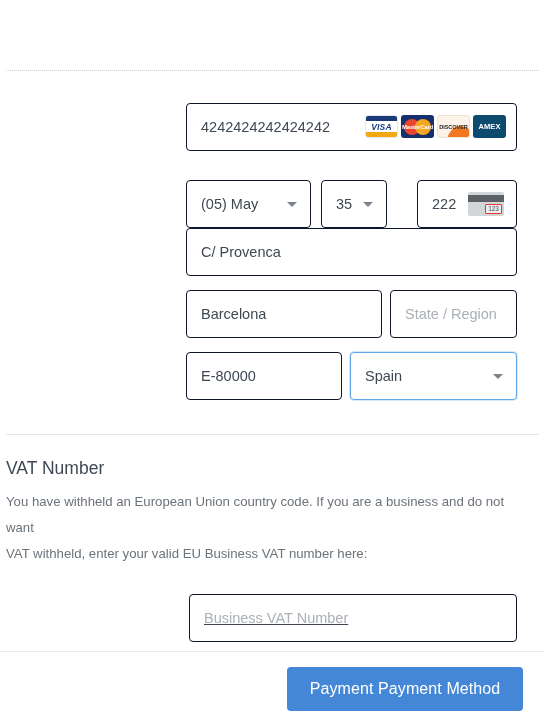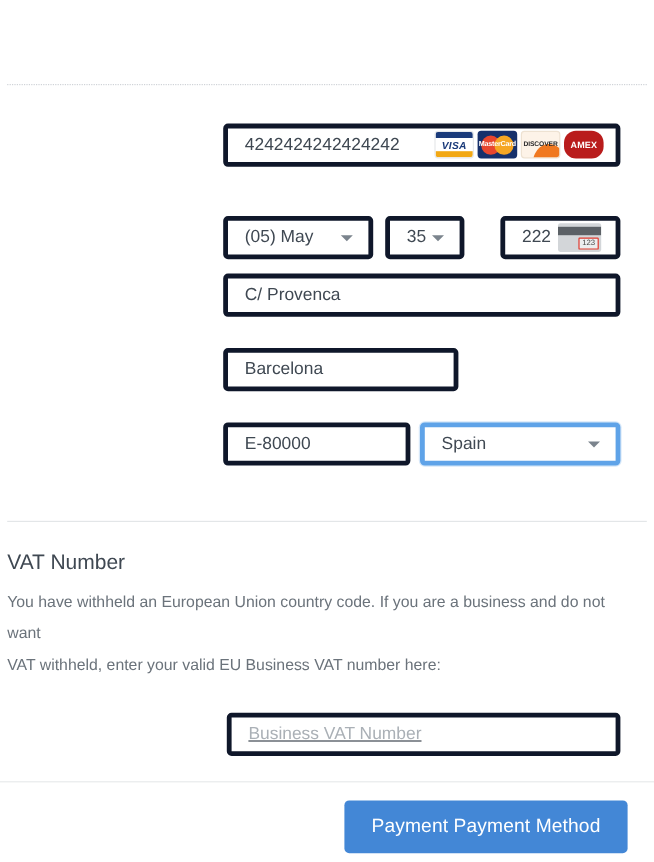--- a/index.html
+++ b/index.html
@@ -99,28 +99,28 @@
     left: 0; top: 651px;
     width: 545px;
     border-top: 1px solid #e8eaec;
     height: 0;
   }
 
   
   .field {
     position: absolute;
     background: #ffffff;
-    border: 4px solid #0f172a;
+    border: 1px solid #0f172a;
     border-radius: 4px;
     display: flex;
     align-items: center;
     padding: 0 14px;
     font-size: 14.5px;
     color: #3f4852;
-    height: 36px;
+    height: 48px;
   }
   .field.focused {
     border-color: #5fa3e8;
     box-shadow: 0 0 0 1px rgba(95,163,232,.25);
   }
   .field .ph { color: #aab0b6; }
   .field .val { color: #3f4852; }
 
   .caret {
     position: absolute;
@@ -163,21 +163,21 @@
   .brand.mc { background: #16306b; }
   .brand.mc .c1, .brand.mc .c2 { position: absolute; top: 50%; margin-top: -8px; width: 16px; height: 16px; border-radius: 50%; }
   .brand.mc .c1 { left: 3px; background: #e8462e; }
   .brand.mc .c2 { right: 3px; background: #f5a623; }
   .brand.mc .mc-txt { position: relative; z-index: 3; color: #ffffff; font-size: 6px; font-weight: 700; letter-spacing: -.2px; }
   
   .brand.disc { background: #fdf3e8; border: 1px solid #eee2d2; }
   .brand.disc .d-arc { position: absolute; right: -6px; bottom: -9px; width: 30px; height: 20px; background: #f07820; border-radius: 50% 50% 0 0 / 100% 100% 0 0; transform: rotate(-12deg); }
   .brand.disc .d-txt { position: relative; z-index: 2; color: #2b2b2b; font-size: 5.6px; font-weight: 700; letter-spacing: -.1px; }
   
-  .brand.amex { background: #b91c1c; border-radius: 10px; }
+  .brand.amex { background: #0c4a6e; }
   .brand.amex .a-txt { color: #ffffff; font-size: 7.5px; font-weight: 700; letter-spacing: .1px; }
 
   
   #exp-month-field { left: 186px; top: 180px; width: 125px; }
   #exp-year-field  { left: 321px; top: 180px; width: 66px;  }
   #cvc-field       { left: 417px; top: 180px; width: 100px; }
 
   .cvc-card {
     position: absolute;
     right: 12px; top: 50%;
@@ -296,20 +296,23 @@
   </div>
 
   <div class="field" id="address-field">
     <span class="val">C/ Provenca</span>
   </div>
 
   <div class="field" id="city-field">
     <span class="val">Barcelona</span>
   </div>
 
+  <div class="field" id="state-field">
+    <span class="ph">State / Region</span>
+  </div>
 
   <div class="field" id="zip-field">
     <span class="val">E-80000</span>
   </div>
 
   <div class="field focused" id="country-field">
     <span class="val">Spain</span>
     <span class="caret"></span>
   </div>
 

